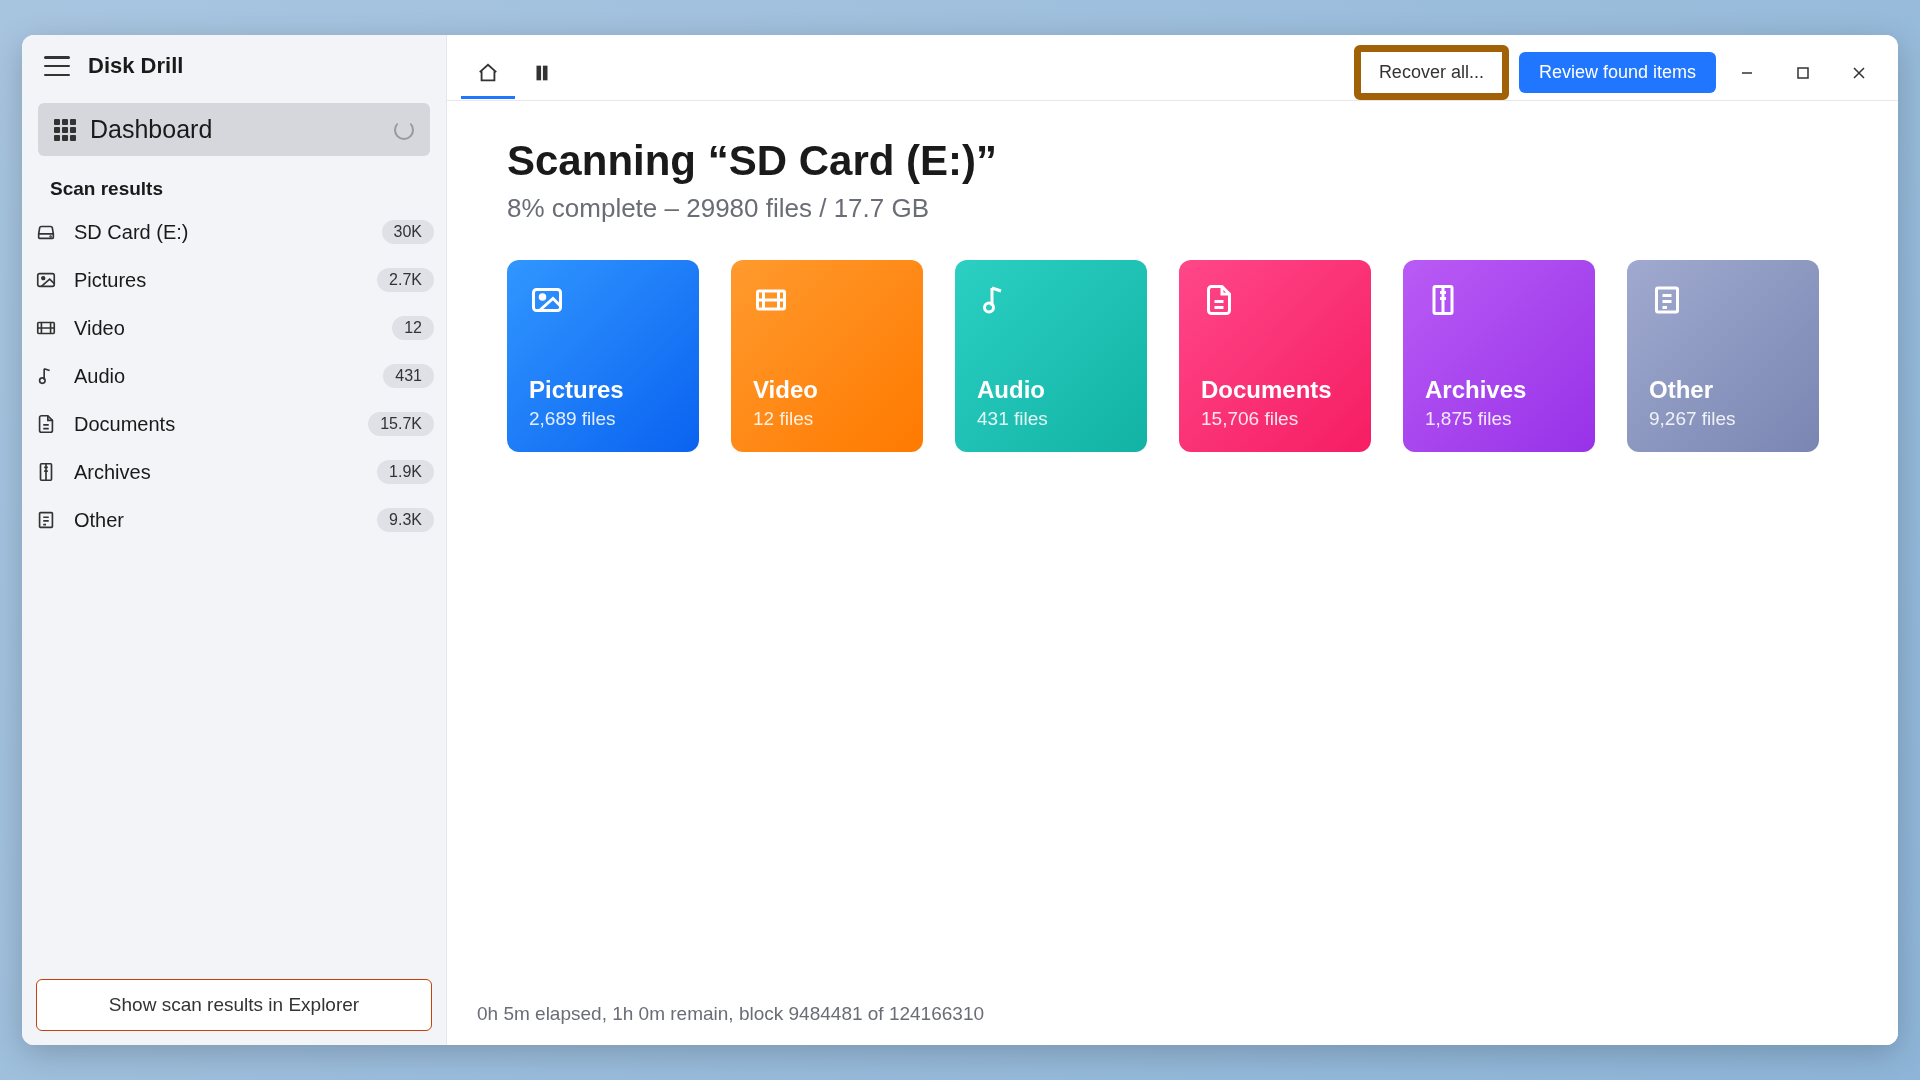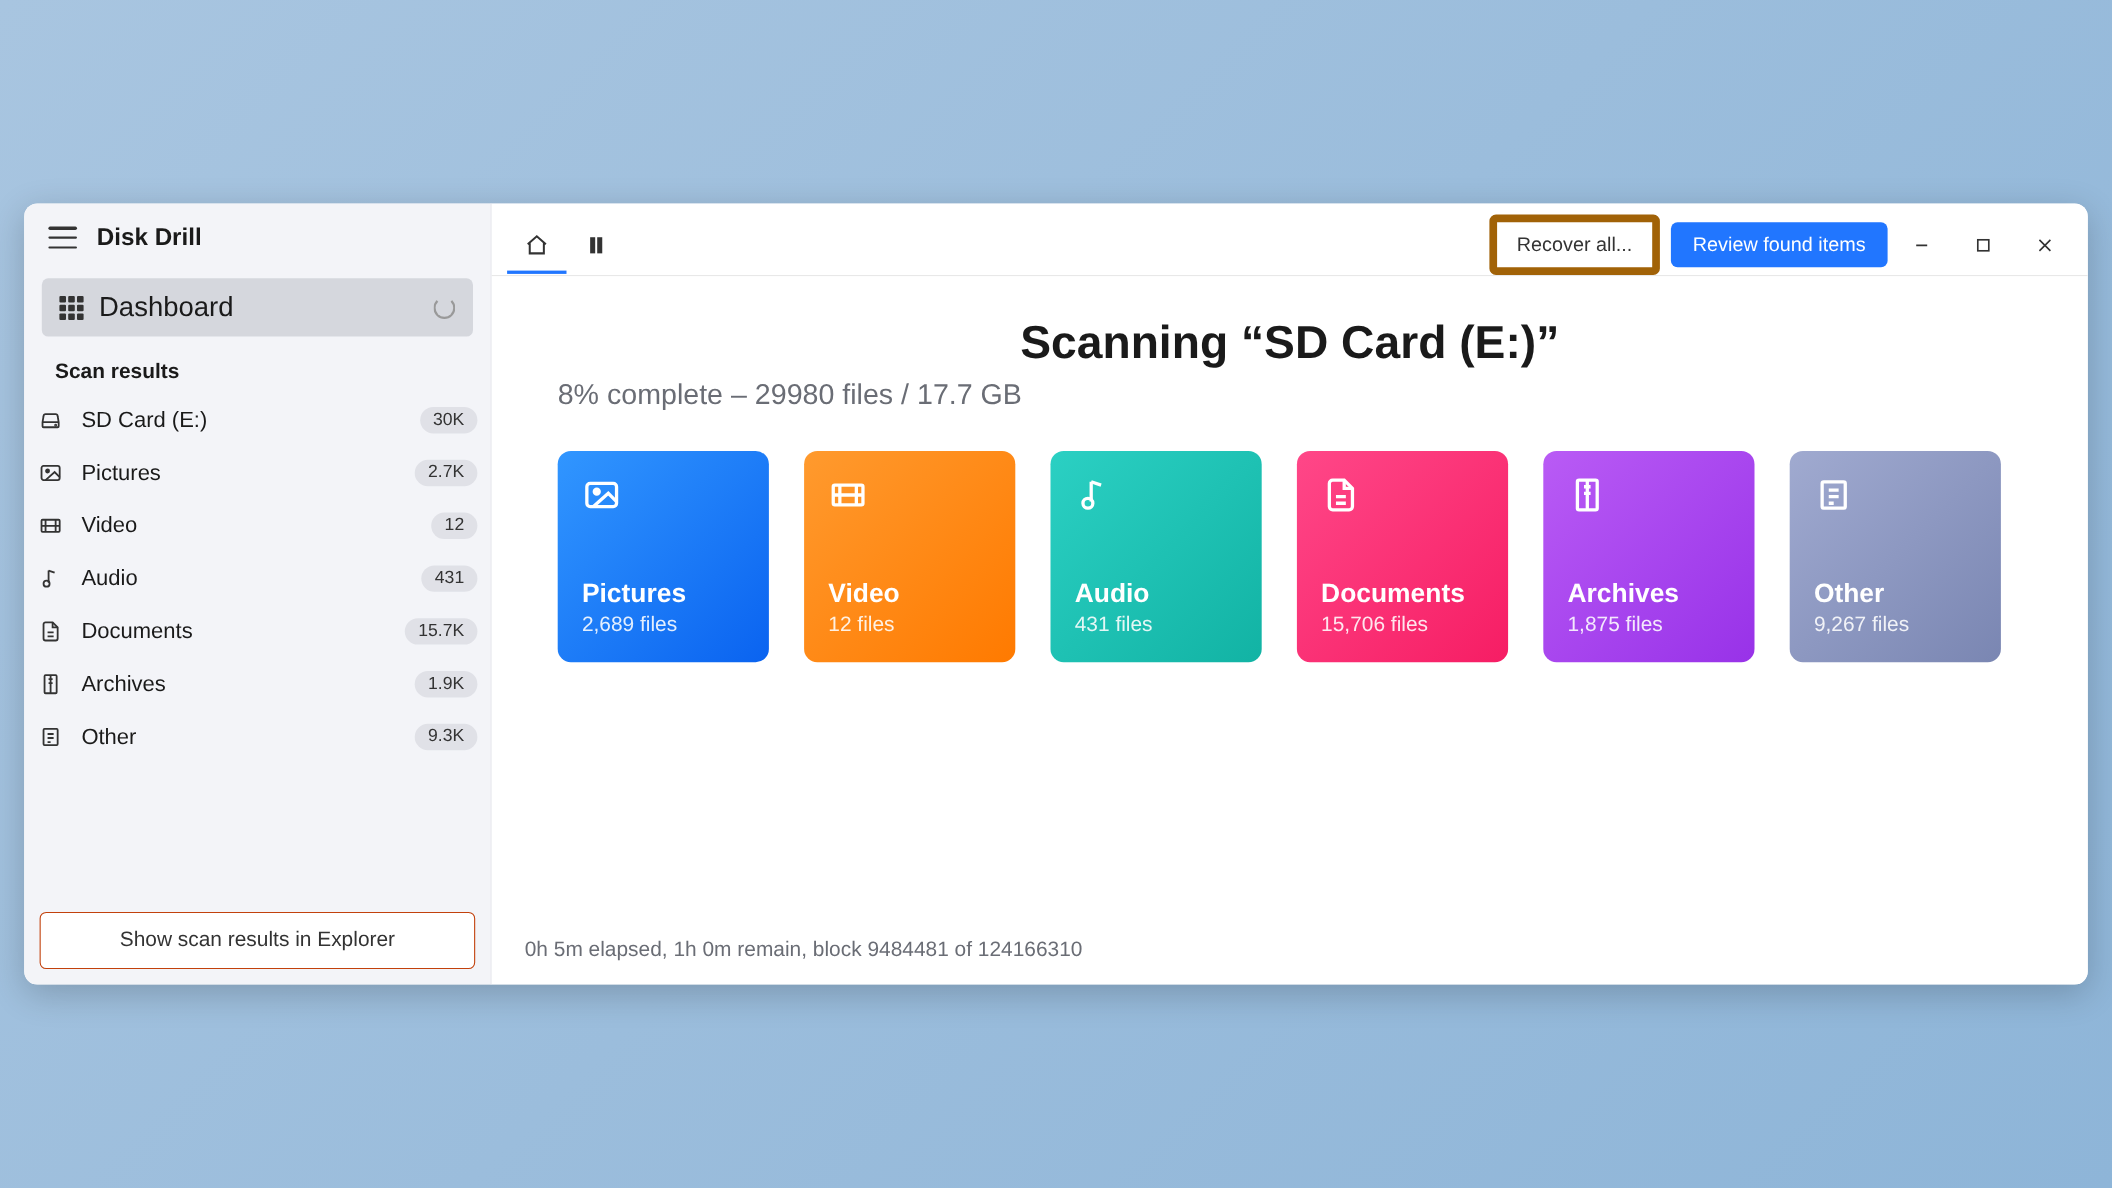--- a/index.html
+++ b/index.html
@@ -2,21 +2,21 @@
 <html><head>
 <meta charset="utf-8">
 <style>
 * { margin: 0; padding: 0; box-sizing: border-box; font-family: -apple-system, BlinkMacSystemFont, 'Segoe UI', sans-serif; }
 body {
   width: 1920px; height: 1080px;
   background: linear-gradient(135deg, #a8c5e0 0%, #8eb5d8 100%);
   display: flex; align-items: center; justify-content: center;
 }
 .window {
-  width: 1876px; height: 710px;
+  width: 1876px; height: 1010px;
   background: #fff; border-radius: 12px;
   display: flex; overflow: hidden;
   box-shadow: 0 8px 32px rgba(0,0,0,0.2);
 }
 .sidebar {
   width: 425px; background: #f3f4f8;
   display: flex; flex-direction: column;
   border-right: 1px solid #e5e6eb;
 }
 .sidebar-header {
@@ -69,21 +69,21 @@
   background:#fff; border:7px solid #a16207; border-radius:6px; cursor:pointer; margin-right:10px;
 }
 .review-btn {
   padding: 10px 20px; font-size:18px; color:#fff;
   background:#2176ff; border:none; border-radius:6px; cursor:pointer; margin-right:6px;
 }
 .win-controls { display:flex; gap:6px; }
 .win-btn { width:50px; height:40px; display:flex; align-items:center; justify-content:center; cursor:pointer; border-radius:4px; }
 .win-btn svg { width:14px; height:14px; stroke:#333; fill:none; stroke-width:1.5; }
 .content { flex:1; padding: 36px 60px; }
-.page-title { font-size:42px; font-weight:600; color:#1a1a1a; margin-bottom:8px;text-align:center; }
+.page-title { font-size:42px; font-weight:600; color:#1a1a1a; margin-bottom:8px; }
 .page-subtitle { font-size:26px; color:#6a6d75; margin-bottom:36px; }
 .cards { display:flex; gap:32px; }
 .card {
   width:192px; height:192px; border-radius:12px;
   padding:22px; color:#fff; display:flex; flex-direction:column;
   cursor:pointer;
 }
 .card-icon { width:36px; height:36px; margin-bottom:auto; }
 .card-icon svg { width:100%; height:100%; stroke:#fff; fill:none; stroke-width:2; }
 .card-title { font-size:24px; font-weight:600; margin-bottom:4px; }

